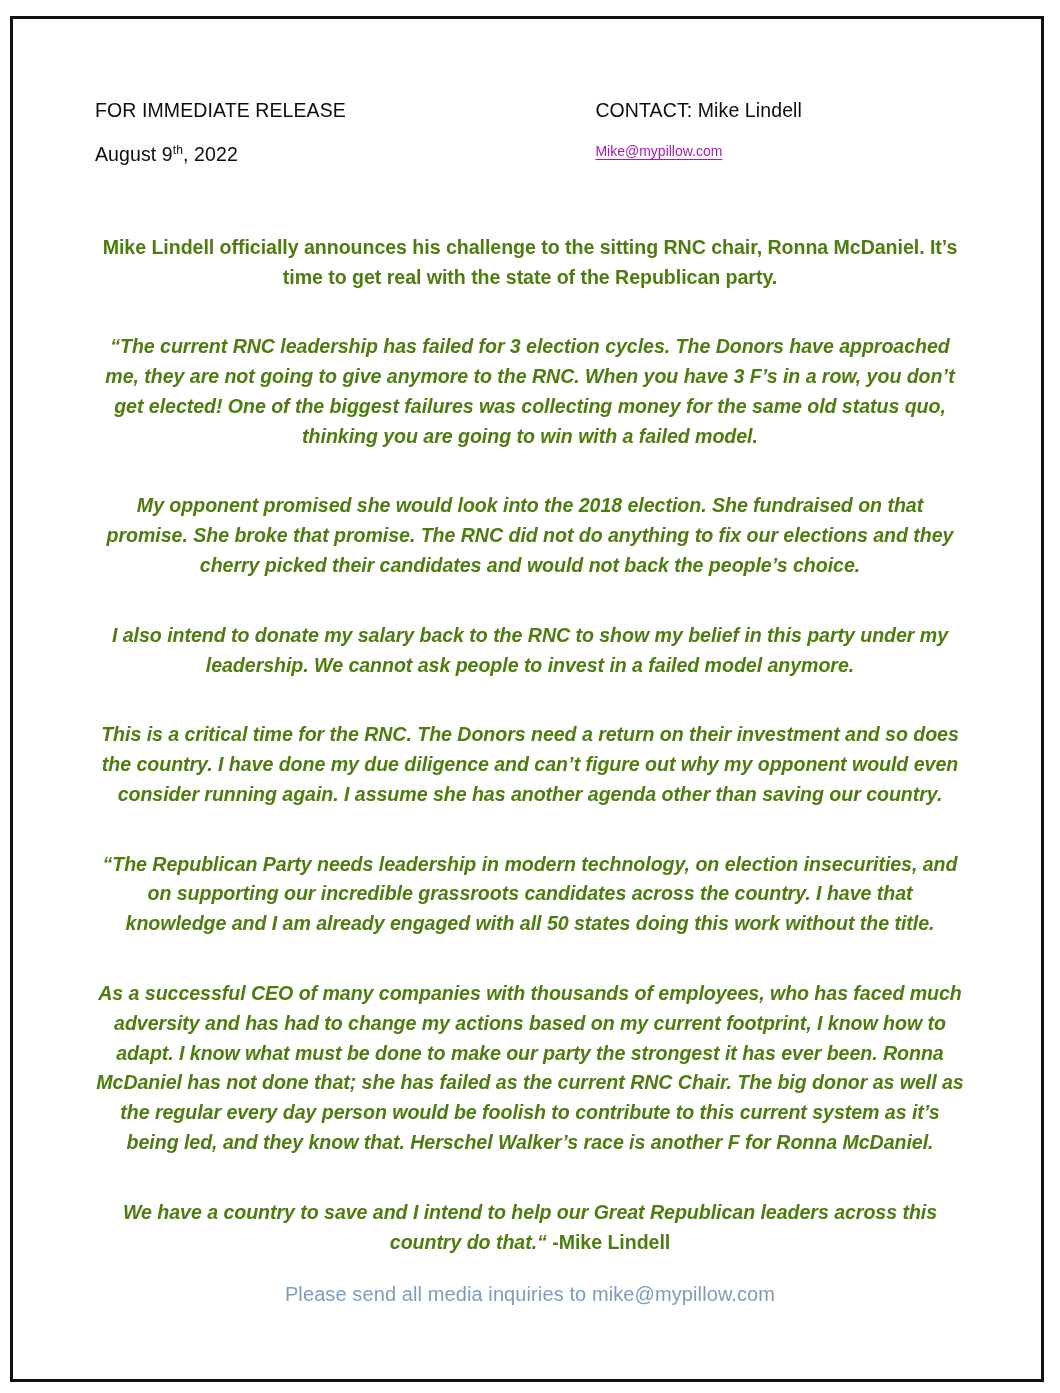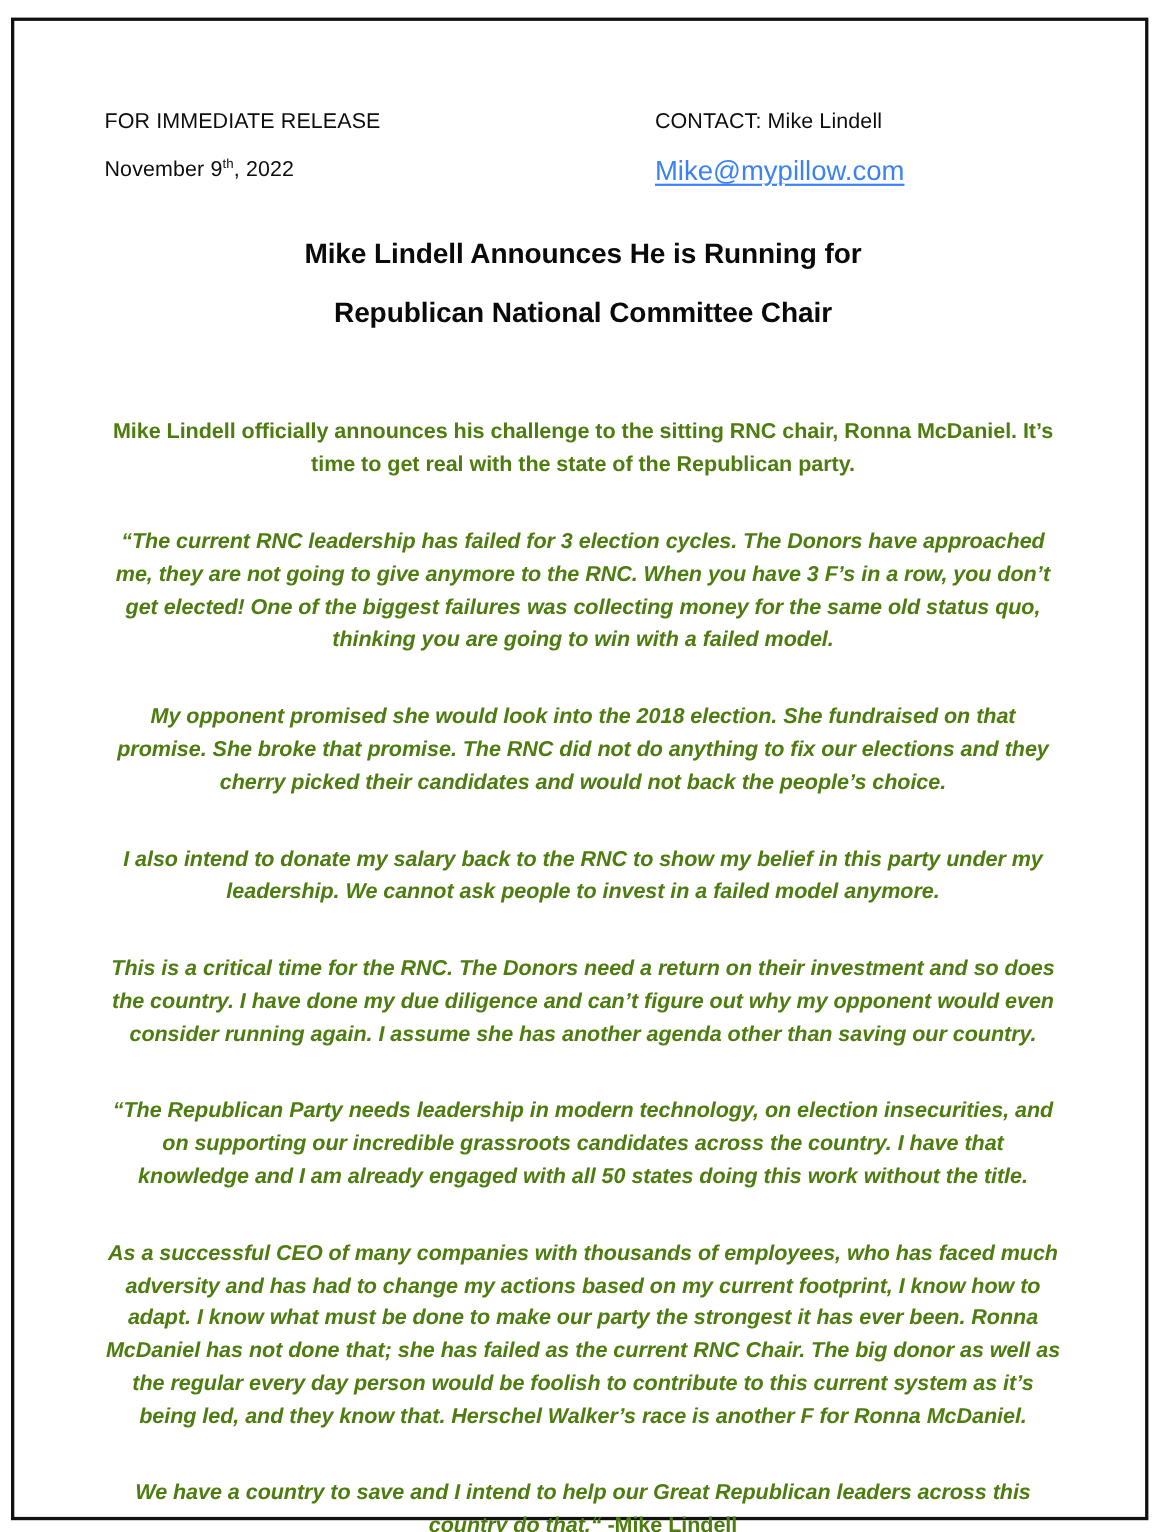--- a/index.html
+++ b/index.html
@@ -59,22 +59,22 @@
     line-height: 1.25;
     letter-spacing: 0.1px;
   }
   .hdr-gap { height: 20px; }
   sup.ord {
     font-size: 0.62em;
     vertical-align: super;
     line-height: 0;
   }
   .email-link {
-    font-size: 25px;
-    color: #3b82f6;
+    font-size: 14px;
+    color: #a21caf;
     text-decoration: underline;
     text-underline-offset: 2.5px;
     cursor: pointer;
   }
 
   
   .title-block {
     margin-top: 34px;
     text-align: center;
   }
@@ -130,35 +130,31 @@
 
   <div class="page-border"></div>
 
   <div class="content">
 
     <div class="header">
 
       <div class="header-left">
         <div class="hdr-line">FOR IMMEDIATE RELEASE</div>
         <div class="hdr-gap"></div>
-        <div class="hdr-line"><span>November 9</span><sup class="ord">th</sup><span>, 2022</span></div>
+        <div class="hdr-line"><span>August 9</span><sup class="ord">th</sup><span>, 2022</span></div>
       </div>
 
       <div class="header-right">
         <div class="hdr-line">CONTACT: Mike Lindell</div>
         <div class="hdr-gap"></div>
         <a class="email-link" href="#">Mike@mypillow.com</a>
       </div>
 
     </div>
 
-    <div class="title-block">
-      <div class="title-line">Mike Lindell Announces He is Running for</div>
-      <div class="title-line">Republican National Committee Chair</div>
-    </div>
 
     <div class="body-block">
 
       <p class="para lead">Mike Lindell officially announces his challenge to the sitting RNC chair, Ronna McDaniel. It’s time to get real with the state of the Republican party.</p>
 
       <p class="para quote">“The current RNC leadership has failed for 3 election cycles. The Donors have approached me, they are not going to give anymore to the RNC. When you have 3 F’s in a row, you don’t get elected! One of the biggest failures was collecting money for the same old status quo, thinking you are going to win with a failed model.</p>
 
       <p class="para quote">My opponent promised she would look into the 2018 election. She fundraised on that promise. She broke that promise. The RNC did not do anything to fix our elections and they cherry picked their candidates and would not back the people’s choice.</p>
 
       <p class="para quote">I also intend to donate my salary back to the RNC to show my belief in this party under my leadership. We cannot ask people to invest in a failed model anymore.</p>

